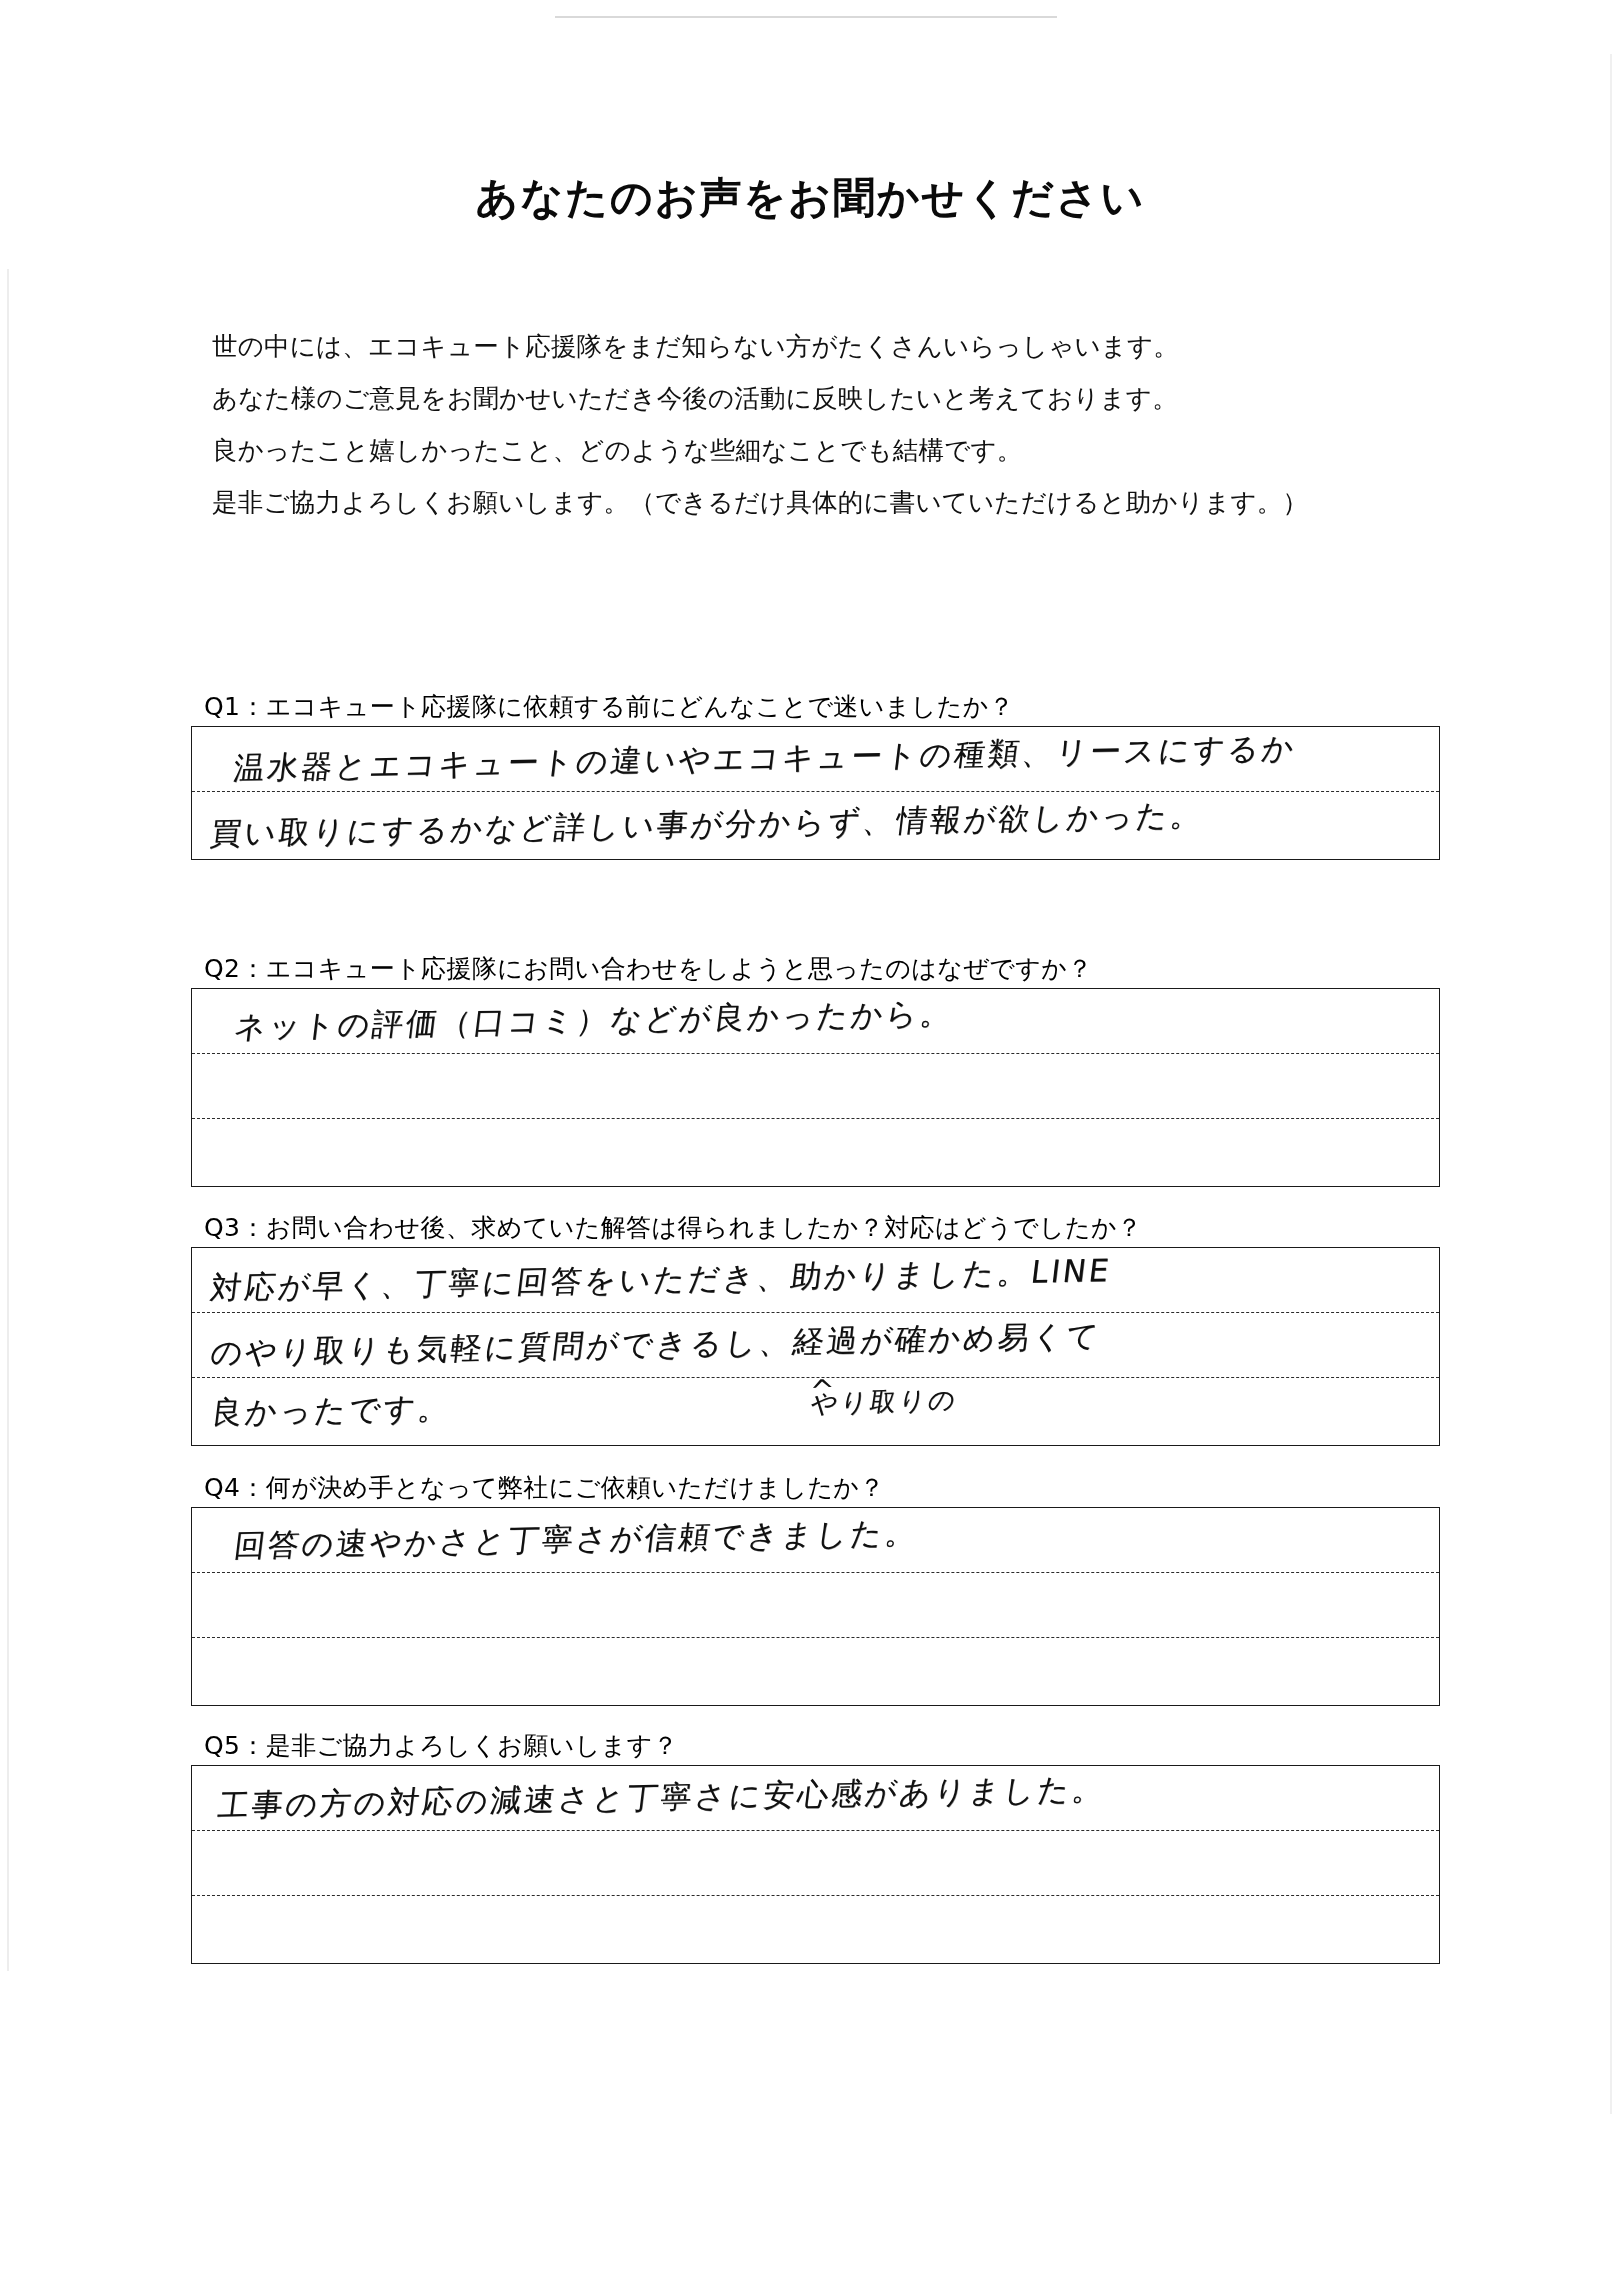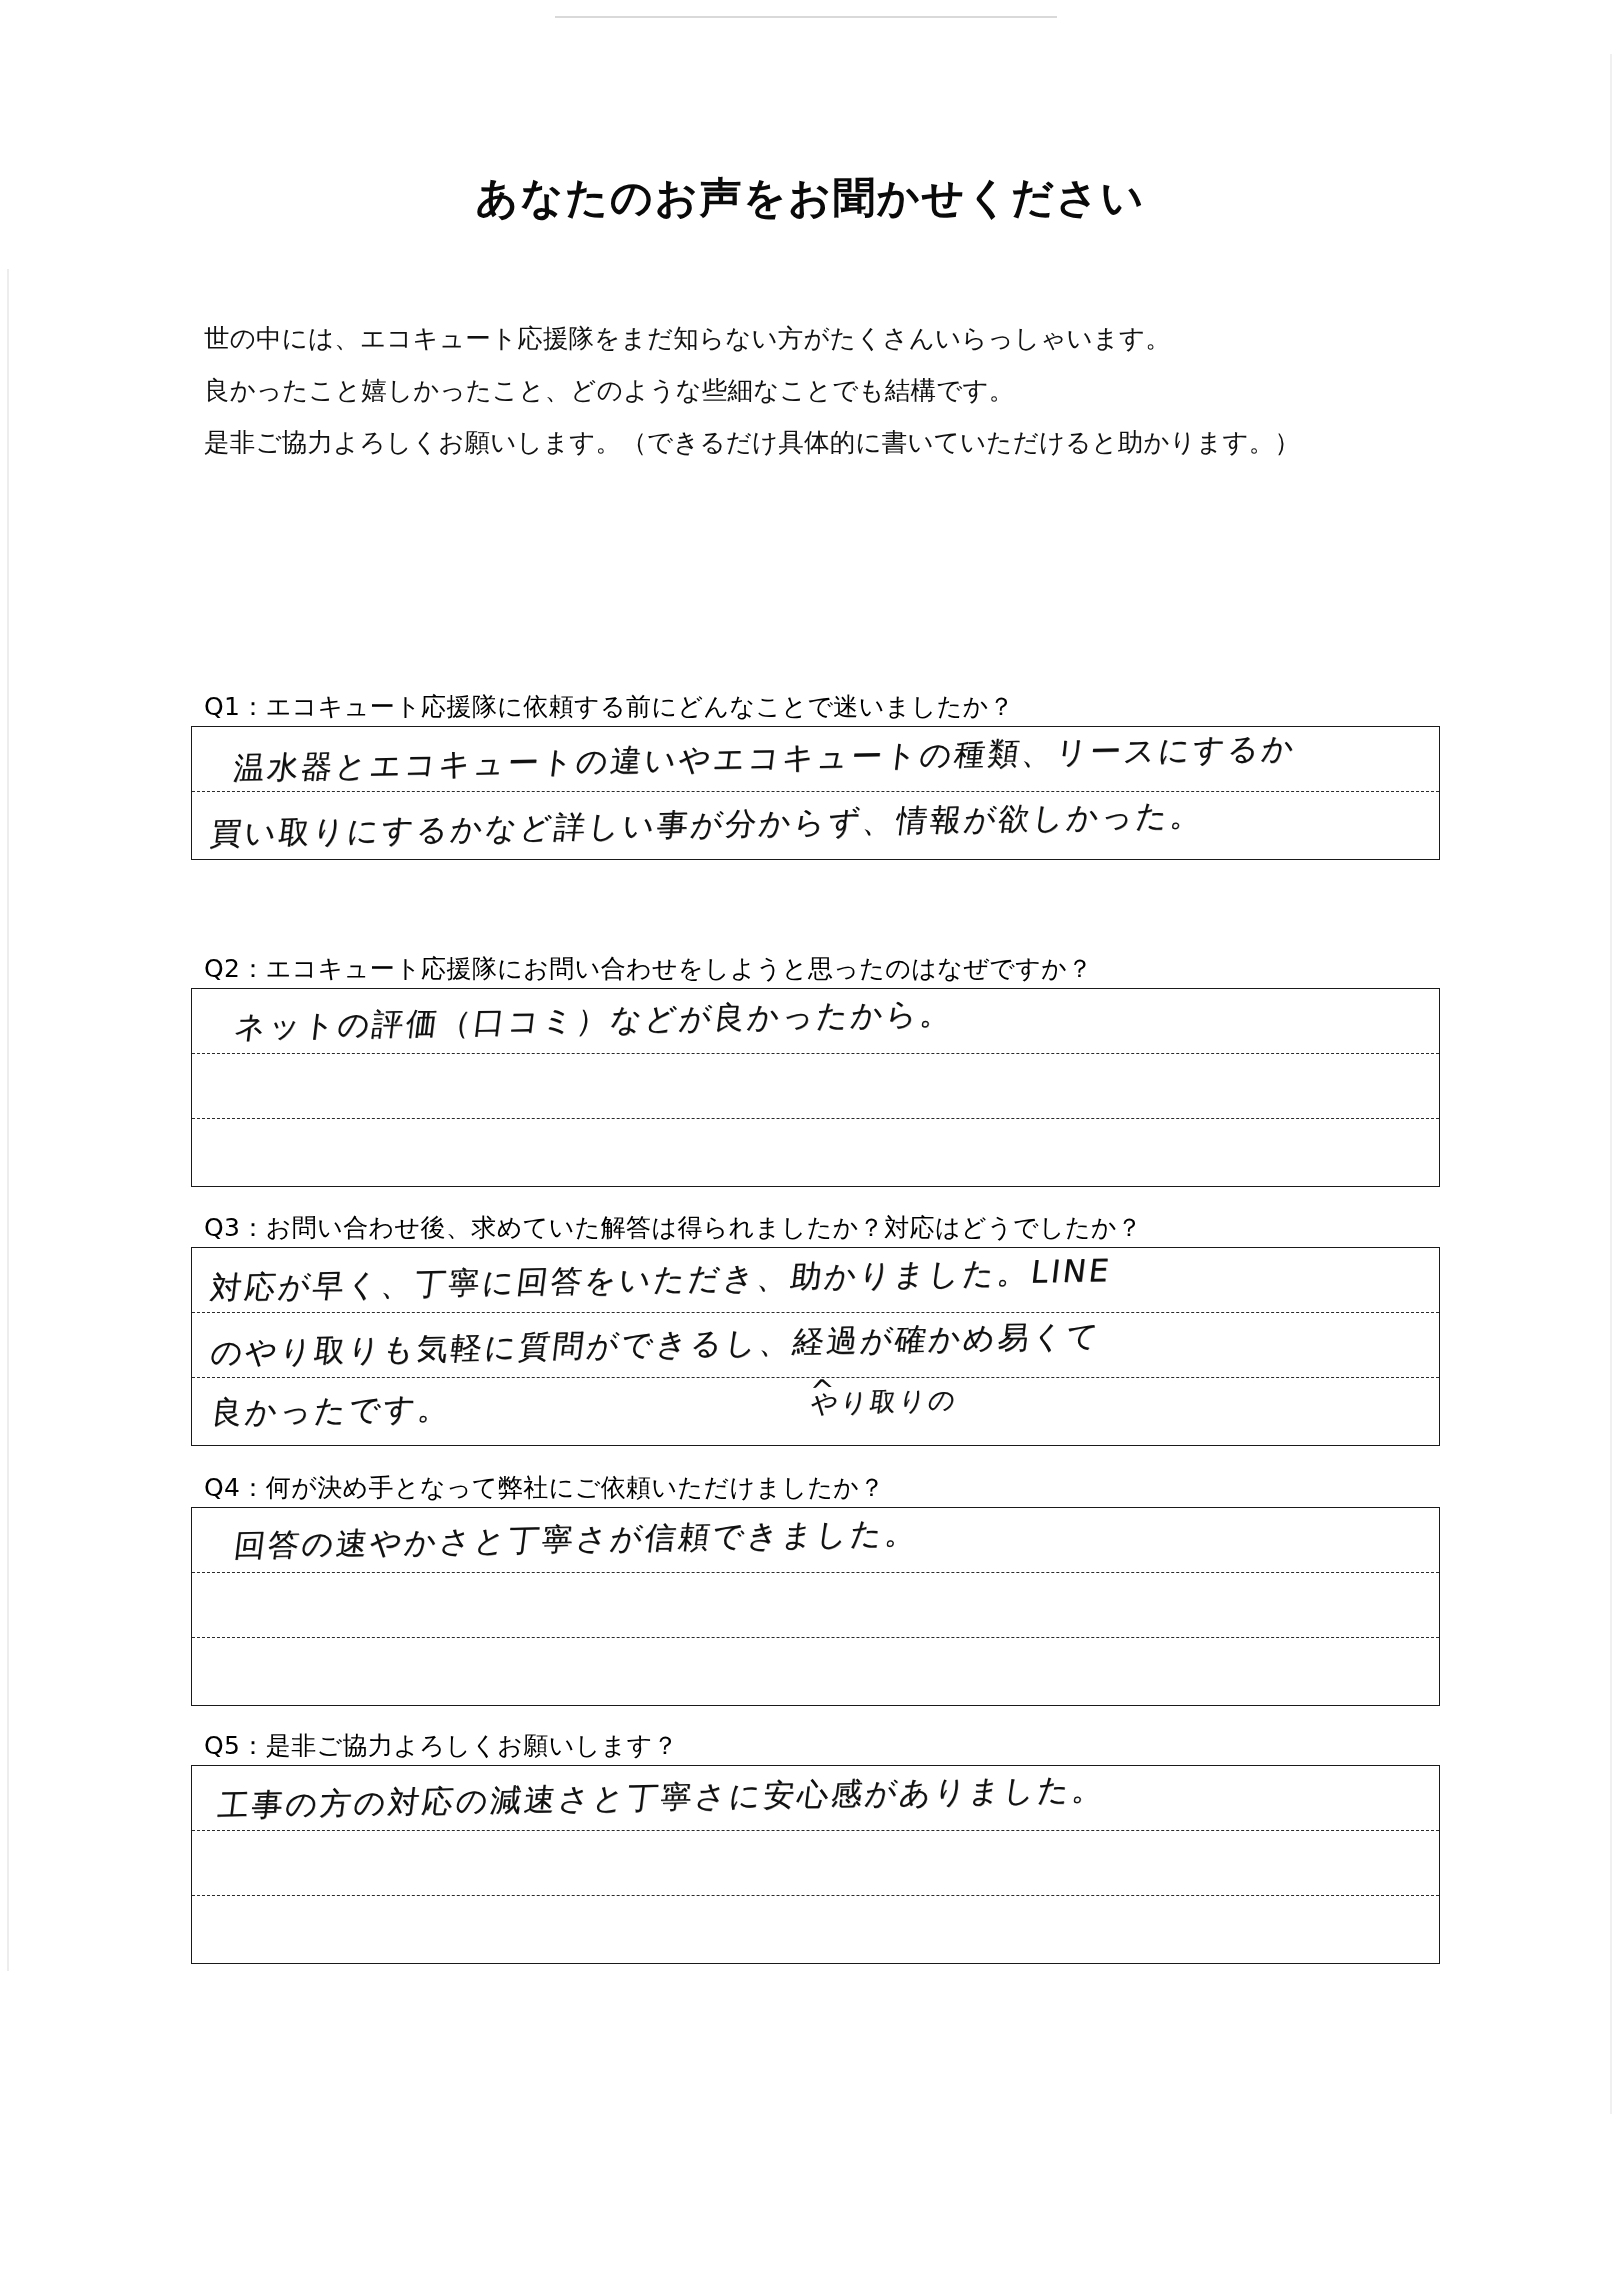--- a/index.html
+++ b/index.html
@@ -53,21 +53,21 @@
   .doc-title {
     text-align: center;
     font-size: 42px;
     font-weight: bold;
     letter-spacing: 1.8px;
     margin: 0;
     padding-top: 170px;
     color: #0a0a0a;
   }
   .intro {
-    margin: 0;
+    margin: 8px;
     padding: 0;
     list-style: none;
     position: absolute;
     top: 312px;
     left: 204px;
     width: 1254px;
   }
   .intro li {
     font-size: 25.5px;
     line-height: 52px;
@@ -162,20 +162,21 @@
   <div class="scan-edge-top"></div>
   <div class="scan-edge-left"></div>
   <div class="scan-edge-right"></div>
 
   <div class="content">
 
     <h1 class="doc-title">あなたのお声をお聞かせください</h1>
 
     <ul class="intro">
       <li>世の中には、エコキュート応援隊をまだ知らない方がたくさんいらっしゃいます。</li>
+      <li>あなた様のご意見をお聞かせいただき今後の活動に反映したいと考えております。</li>
       <li>良かったこと嬉しかったこと、どのような些細なことでも結構です。</li>
       <li>是非ご協力よろしくお願いします。（できるだけ具体的に書いていただけると助かります。）</li>
     </ul>
 
     <div class="questions">
 
       <div class="qblock" style="top:0px;">
         <div class="qlabel">Q1：エコキュート応援隊に依頼する前にどんなことで迷いましたか？</div>
         <div class="answer-box" style="top:36px; height:134px;">
           <div class="answer-row">

